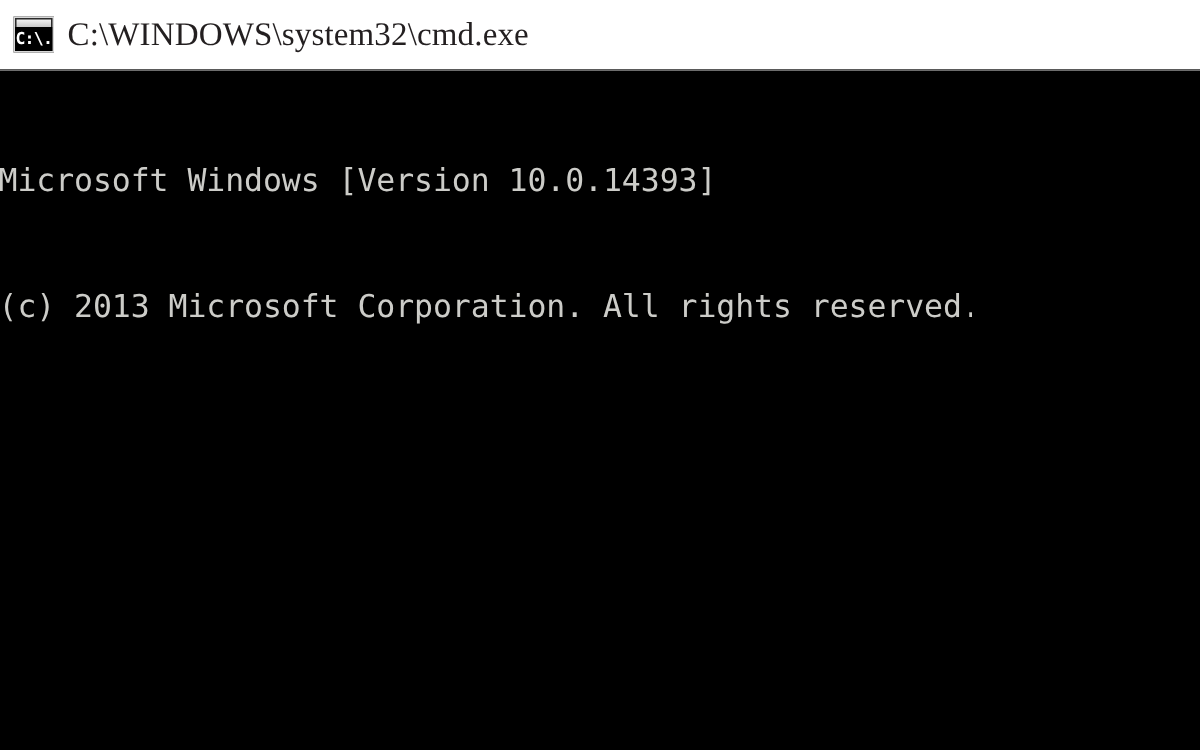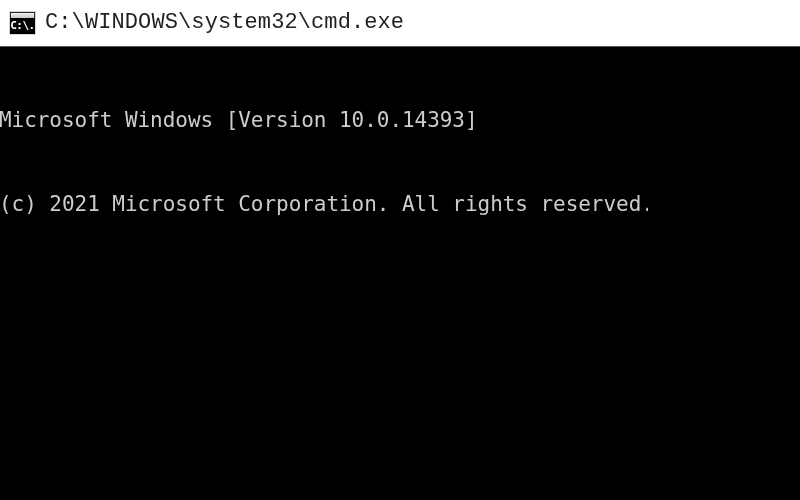--- a/index.html
+++ b/index.html
@@ -71,21 +71,21 @@
     font-size: 11px;
     line-height: 16px;
     letter-spacing: -0.5px;
     text-align: center;
     font-weight: bold;
   }
 
   #title-text {
     margin-left: 9px;
     color: #231f20;
-    font-family: Liberation Mono, monospace;
+    font-family: Liberation Serif, serif;
     font-size: 22px;
     line-height: 24px;
     letter-spacing: 0.1px;
     white-space: nowrap;
   }
 
   
   #console {
     position: absolute;
     left: 0;
@@ -129,21 +129,21 @@
     <span id="cmd-icon">
       <span class="icon-titlestrip"></span>
       <span class="icon-prompt">C:\.</span>
     </span>
     <span id="title-text">C:\WINDOWS\system32\cmd.exe</span>
   </div>
 
   <div id="console">
     <div id="console-text">
       <div class="console-line">Microsoft Windows [Version 10.0.14393]</div>
-      <div class="console-line">(c) 2021 Microsoft Corporation. All rights reserved.</div>
+      <div class="console-line">(c) 2013 Microsoft Corporation. All rights reserved.</div>
       <div class="console-line blank">&nbsp;</div>
       <div class="console-line blank">&nbsp;</div>
       
       
       
       
       
     </div>
   </div>
 

